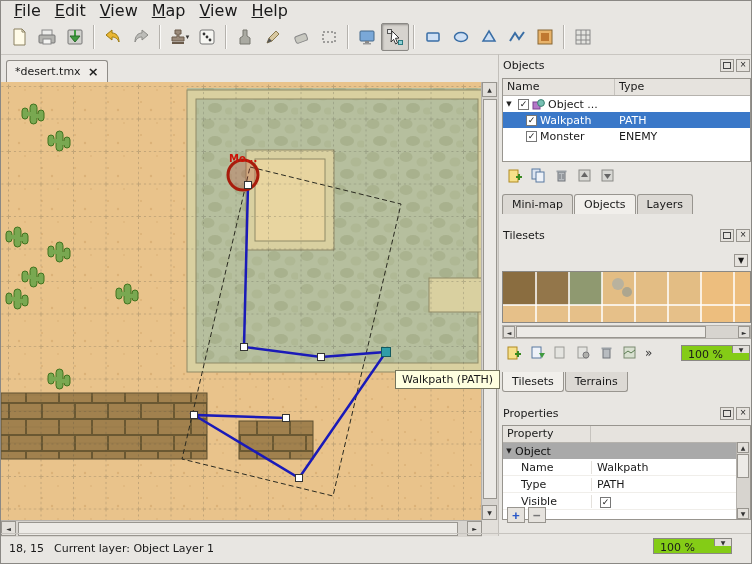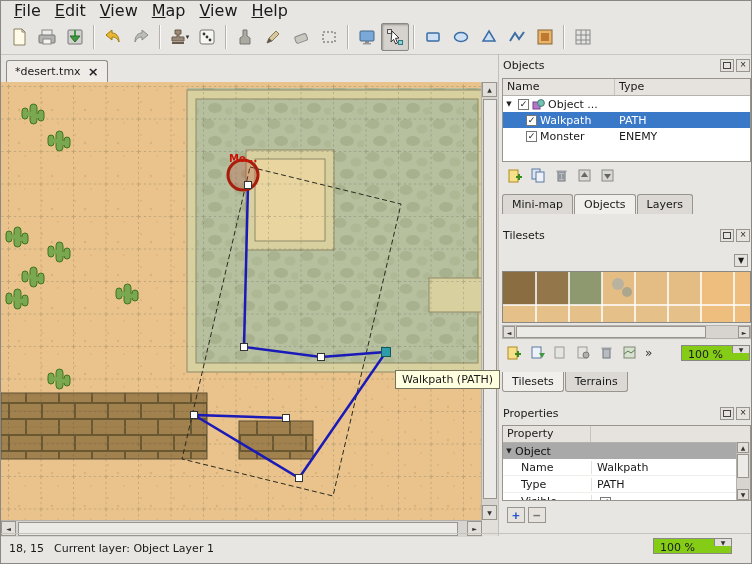--- a/index.html
+++ b/index.html
@@ -470,21 +470,21 @@
 
     <div class="dock-title" style="top:350px">
       <span class="t">Properties</span>
       <span class="mini-btn">
           <span class="float-glyph"></span>
         </span>
       <span class="mini-btn">
           <span>×</span>
         </span>
     </div>
-    <div class="panel-table" style="top:371px;height:76px">
+    <div class="panel-table" style="top:371px;height:95px">
       <div class="thead">
         <span class="th" style="width:88px">Property</span>
       </div>
       <div class="props-group">
         <span class="expander">▼</span>
         <span>Object</span>
       </div>
       <div class="prow">
         <span class="pcol">Name</span>
         <span class="vcol">Walkpath</span>

